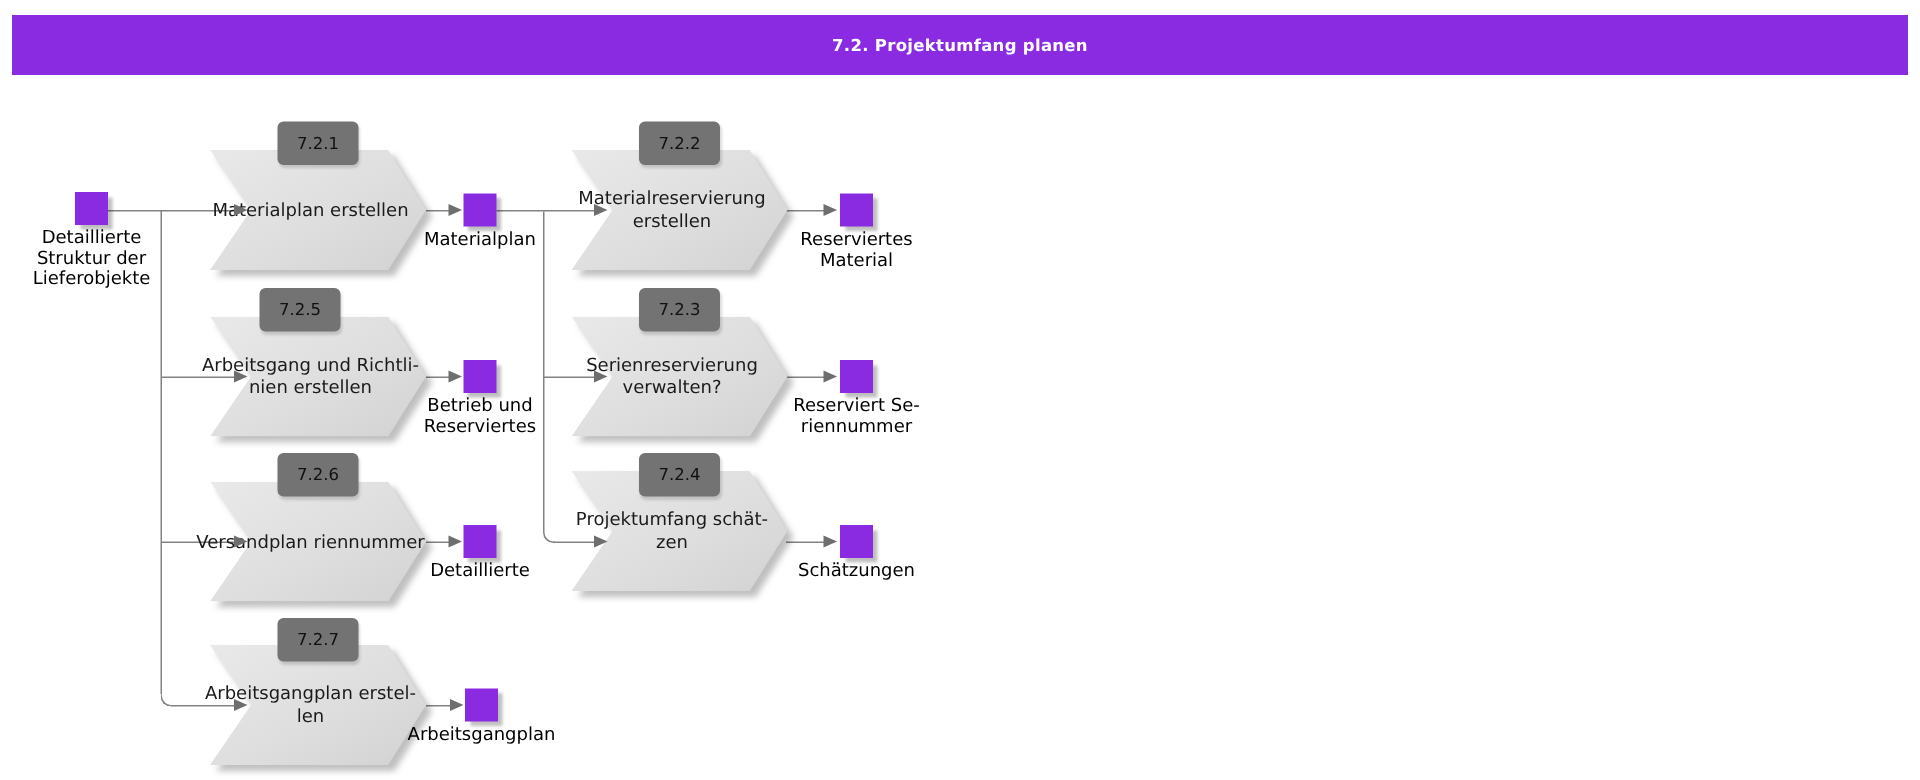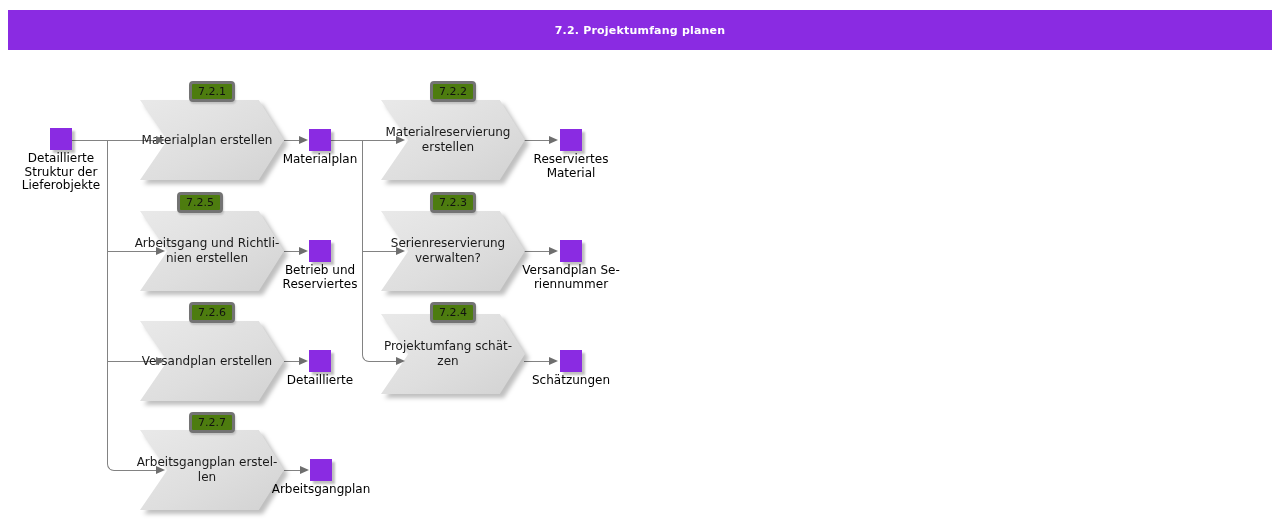--- a/index.html
+++ b/index.html
@@ -31,22 +31,22 @@
 
   
   .node{position:absolute;width:22px;height:22px;background:#8A2BE2;
         box-shadow:3px 3px 2px rgba(0,0,0,0.25);}
 
   
   .nlabel{position:absolute;transform:translateX(-50%);text-align:center;
           font-size:12px;line-height:13.5px;white-space:pre-line;width:140px;}
 
   
-  .badge{position:absolute;transform:translateX(-50%);background:#4d7c0f;
-         border:3px solid #737373;border-radius:4px;padding:1px 6px;
+  .badge{position:absolute;transform:translateX(-50%);background:#737373;
+         border:7px solid #737373;border-radius:4px;padding:1px 6px;
          font-size:11px;color:#111;box-shadow:1px 2px 2px rgba(0,0,0,0.15);}
 </style>
 </head>
 <body>
 
 <div class="titlebar">
   <span>7.2. Projektumfang planen</span>
 </div>
 
 <div class="h" style="left:72px;top:140px;width:84px"></div>
@@ -78,21 +78,21 @@
   <div class="chev-bg">
       <div class="chev-fill"></div>
     </div>
   <div class="chev-label">Arbeitsgang und Richtli-
 nien erstellen</div>
 </div>
 <div class="chevron" style="left:140px;top:321px">
   <div class="chev-bg">
       <div class="chev-fill"></div>
     </div>
-  <div class="chev-label">Versandplan erstellen</div>
+  <div class="chev-label">Versandplan riennummer</div>
 </div>
 <div class="chevron" style="left:140px;top:430px">
   <div class="chev-bg">
       <div class="chev-fill"></div>
     </div>
   <div class="chev-label">Arbeitsgangplan erstel-
 len</div>
 </div>
 <div class="chevron" style="left:381px;top:100px">
   <div class="chev-bg">
@@ -143,21 +143,21 @@
 <div class="nlabel" style="left:61px;top:152px">Detaillierte
 Struktur der
 Lieferobjekte</div>
 <div class="nlabel" style="left:320px;top:153px">Materialplan</div>
 <div class="nlabel" style="left:320px;top:264px">Betrieb und
 Reserviertes</div>
 <div class="nlabel" style="left:320px;top:374px">Detaillierte</div>
 <div class="nlabel" style="left:321px;top:483px">Arbeitsgangplan</div>
 <div class="nlabel" style="left:571px;top:153px">Reserviertes
 Material</div>
-<div class="nlabel" style="left:571px;top:264px">Versandplan Se-
+<div class="nlabel" style="left:571px;top:264px">Reserviert Se-
 riennummer</div>
 <div class="nlabel" style="left:571px;top:374px">Schätzungen</div>
 
 <div class="badge" style="left:212px;top:81px">7.2.1</div>
 <div class="badge" style="left:200px;top:192px">7.2.5</div>
 <div class="badge" style="left:212px;top:302px">7.2.6</div>
 <div class="badge" style="left:212px;top:412px">7.2.7</div>
 <div class="badge" style="left:453px;top:81px">7.2.2</div>
 <div class="badge" style="left:453px;top:192px">7.2.3</div>
 <div class="badge" style="left:453px;top:302px">7.2.4</div>

